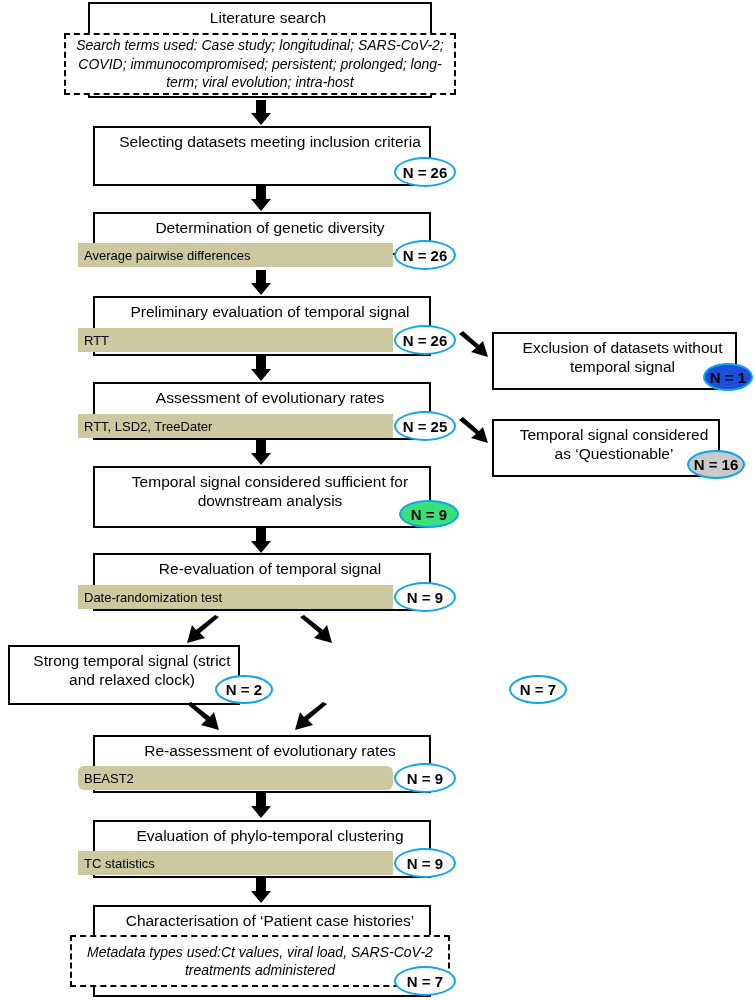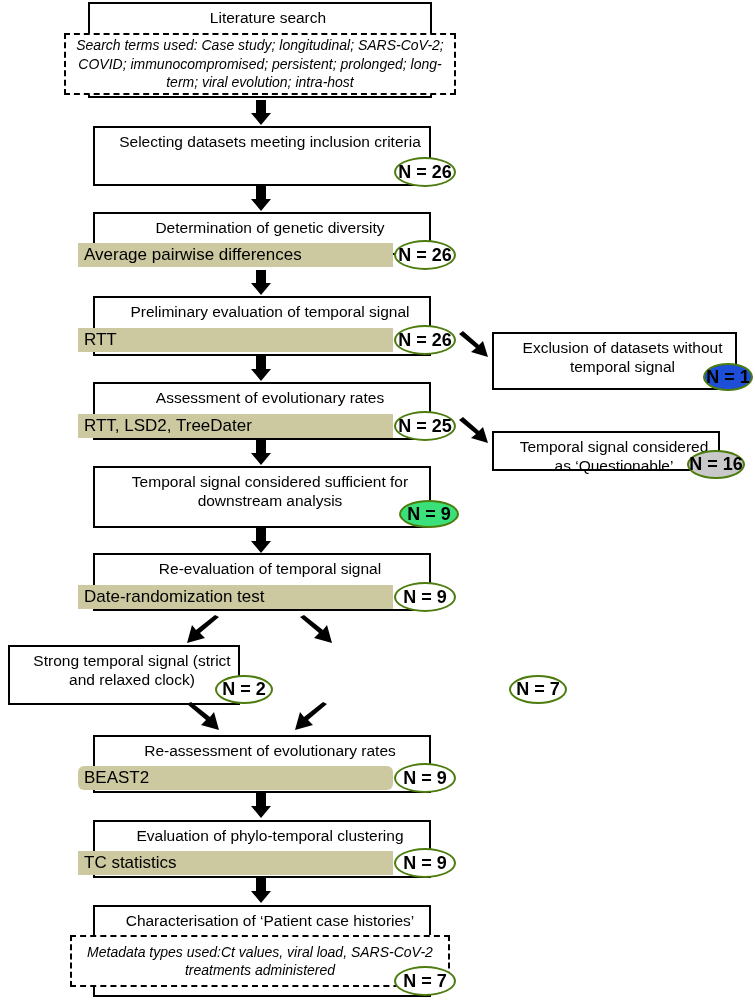--- a/index.html
+++ b/index.html
@@ -49,33 +49,33 @@
     font-size: 14px;
     line-height: 1.32;
     padding: 3px 8px;
   }
   .method-band {
     position: absolute;
     box-sizing: border-box;
     background: #ccc9a0;
     display: flex;
     align-items: center;
-    font-size: 17px;
+    font-size: 13px;
     padding-left: 6px;
   }
   .ellipse {
     position: absolute;
     box-sizing: border-box;
-    border: 2px solid #4d7c0f;
+    border: 2px solid #0ea5e9;
     border-radius: 50%;
     background: #ffffff;
     display: flex;
     align-items: center;
     justify-content: center;
-    font-size: 18px;
+    font-size: 15px;
     font-weight: bold;
     white-space: nowrap;
   }
   .ellipse.green { background: #3ae07a; }
   .ellipse.purple { background: #1d4ed8; }
   .ellipse.grey { background: #c9c9c9; }
   .arrow {
     position: absolute;
   }
 </style>
@@ -146,21 +146,21 @@
   </div>
   <div class="method-band" style="left:78px; top:414px; width:315px; height:24px;">RTT, LSD2, TreeDater</div>
   <div class="ellipse" style="left:394px; top:411px; width:62px; height:30px;">N = 25</div>
 
   <div class="arrow" style="left:458px; top:417px;">
     <svg width="32" height="30" viewBox="0 0 32 30">
         <path d="M1 3 L18 17 L13 21 L30 26 L25 10 L21 14 L5 0 Z" fill="#000"></path>
       </svg>
   </div>
 
-  <div class="box" style="left:492px; top:419px; width:228px; height:40px;margin-top:12px;">
+  <div class="box" style="left:492px; top:419px; width:228px; height:58px;">
     <div class="box-title">Temporal signal  considered as ‘Questionable’</div>
   </div>
   <div class="ellipse grey" style="left:687px; top:450px; width:58px; height:29px;">N = 16</div>
 
   <div class="arrow" style="left:250px; top:440px;">
     <svg width="22" height="26" viewBox="0 0 22 26">
         <path d="M6 0 H16 V13 H21 L11 25 L1 13 H6 Z" fill="#000"></path>
       </svg>
   </div>
 

